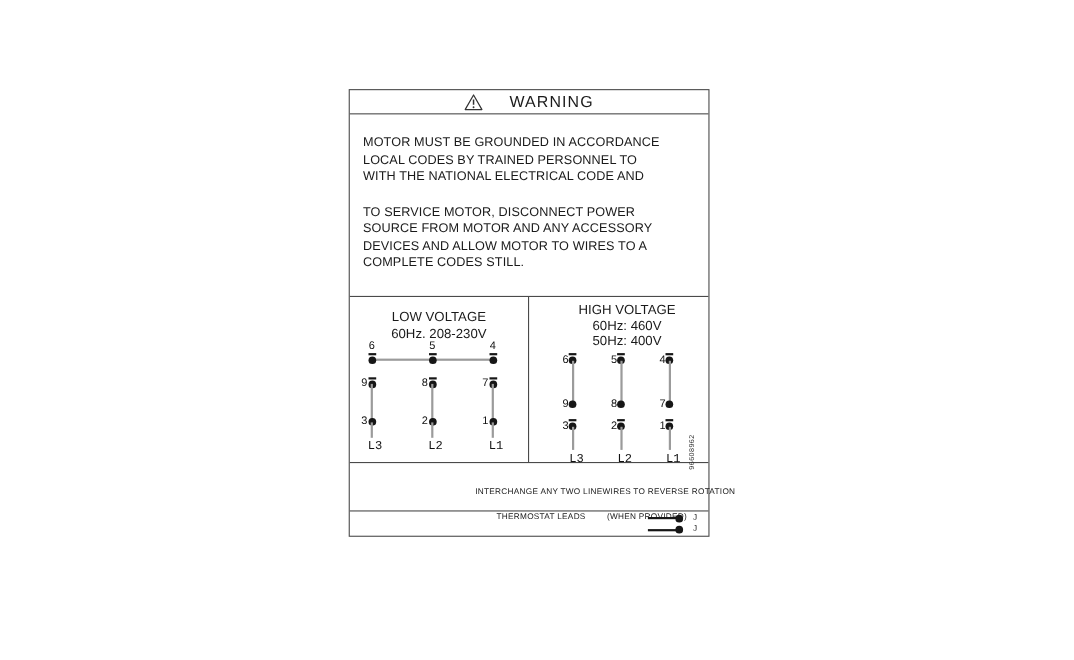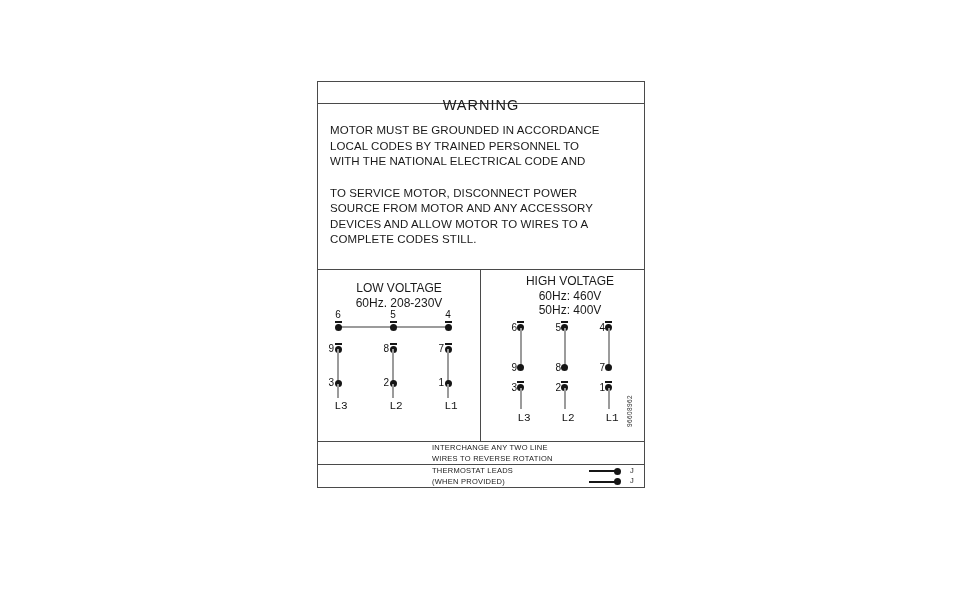--- a/index.html
+++ b/index.html
@@ -6,32 +6,32 @@
   html,body { width:976px; height:600px; background:#ffffff;
               font-family:"Liberation Sans", sans-serif; color:#111; }
   .stage { position:relative; width:976px; height:600px; background:#fff; overflow:hidden; }
 
   .label { position:absolute; left:317px; top:81px; width:328px; height:407px;
            border:1px solid #4a4a4a; background:#fff; }
 
   
   .hdr { position:absolute; left:0; top:0; width:100%; height:22px;
          border-bottom:1px solid #4a4a4a; display:flex; align-items:center;
-         justify-content:center; gap:24px;flex-direction:column; }
+         justify-content:center; gap:24px; }
   .hdr-title { font-size:14.5px; letter-spacing:1px; color:#1a1a1a; }
 
   
   .bodytext { position:absolute; left:0; top:22px; width:100%; height:165px;
               padding:19px 14px 0 12px; }
   .para { margin-bottom:16px; }
   .tline { font-size:11.5px; line-height:15.5px; white-space:nowrap;
            letter-spacing:0.1px; color:#1a1a1a; }
 
   
-  .diagrams { position:absolute; left:0; top:187px; width:100%; height:173px;
+  .diagrams { position:absolute; left:0; top:187px; width:100%; height:152px;
               border-top:1px solid #4a4a4a; border-bottom:1px solid #4a4a4a; }
   .divider { position:absolute; left:162px; top:0; bottom:0; width:1px; background:#4a4a4a; }
 
   .dtitle { position:absolute; text-align:center; font-size:12px; line-height:15px; color:#1a1a1a; }
   .lv-title { left:0; top:11px; width:162px; }
   .hv-title { left:162px; top:4px; width:166px; padding-left:14px; line-height:14.5px; }
 
   .dot  { position:absolute; width:7px; height:7px; border-radius:50%; background:#161616; }
   .tick { position:absolute; width:7px; height:2px; background:#161616; }
   .vline{ position:absolute; width:2px; background:#9b9b9b; }
@@ -40,21 +40,21 @@
   .cnum { transform:translateX(-50%); text-align:center; }
   .rnum { width:10px; text-align:right; }
   .llabel { position:absolute; font-size:11px; color:#111; transform:translateX(-50%);font-family:Liberation Mono, monospace; }
 
   .partno { position:absolute; left:308px; top:115px; width:11px; height:52px;
             writing-mode:vertical-rl; transform:rotate(180deg); font-size:6.5px;
             letter-spacing:0.4px; color:#333; text-align:center; }
 
   
   .frow { position:absolute; left:0; width:100%; padding-left:114px;
-          display:flex; flex-direction:column; justify-content:space-evenly; }
+          display:flex; flex-direction:row; justify-content:space-evenly; }
   .frow1 { top:360px; height:23px; border-bottom:1px solid #4a4a4a; }
   .frow2 { top:383px; height:22px; }
   .ftext { font-size:7.5px; letter-spacing:0.25px; color:#1a1a1a; white-space:nowrap; }
 
   .lead-line { position:absolute; height:2px; width:30px; background:#161616; }
   .lead-dot  { position:absolute; width:7px; height:7px; border-radius:50%; background:#161616; }
   .lead-j    { position:absolute; font-size:7.5px; color:#1a1a1a; }
 
   .tri { display:block; }
 </style>

